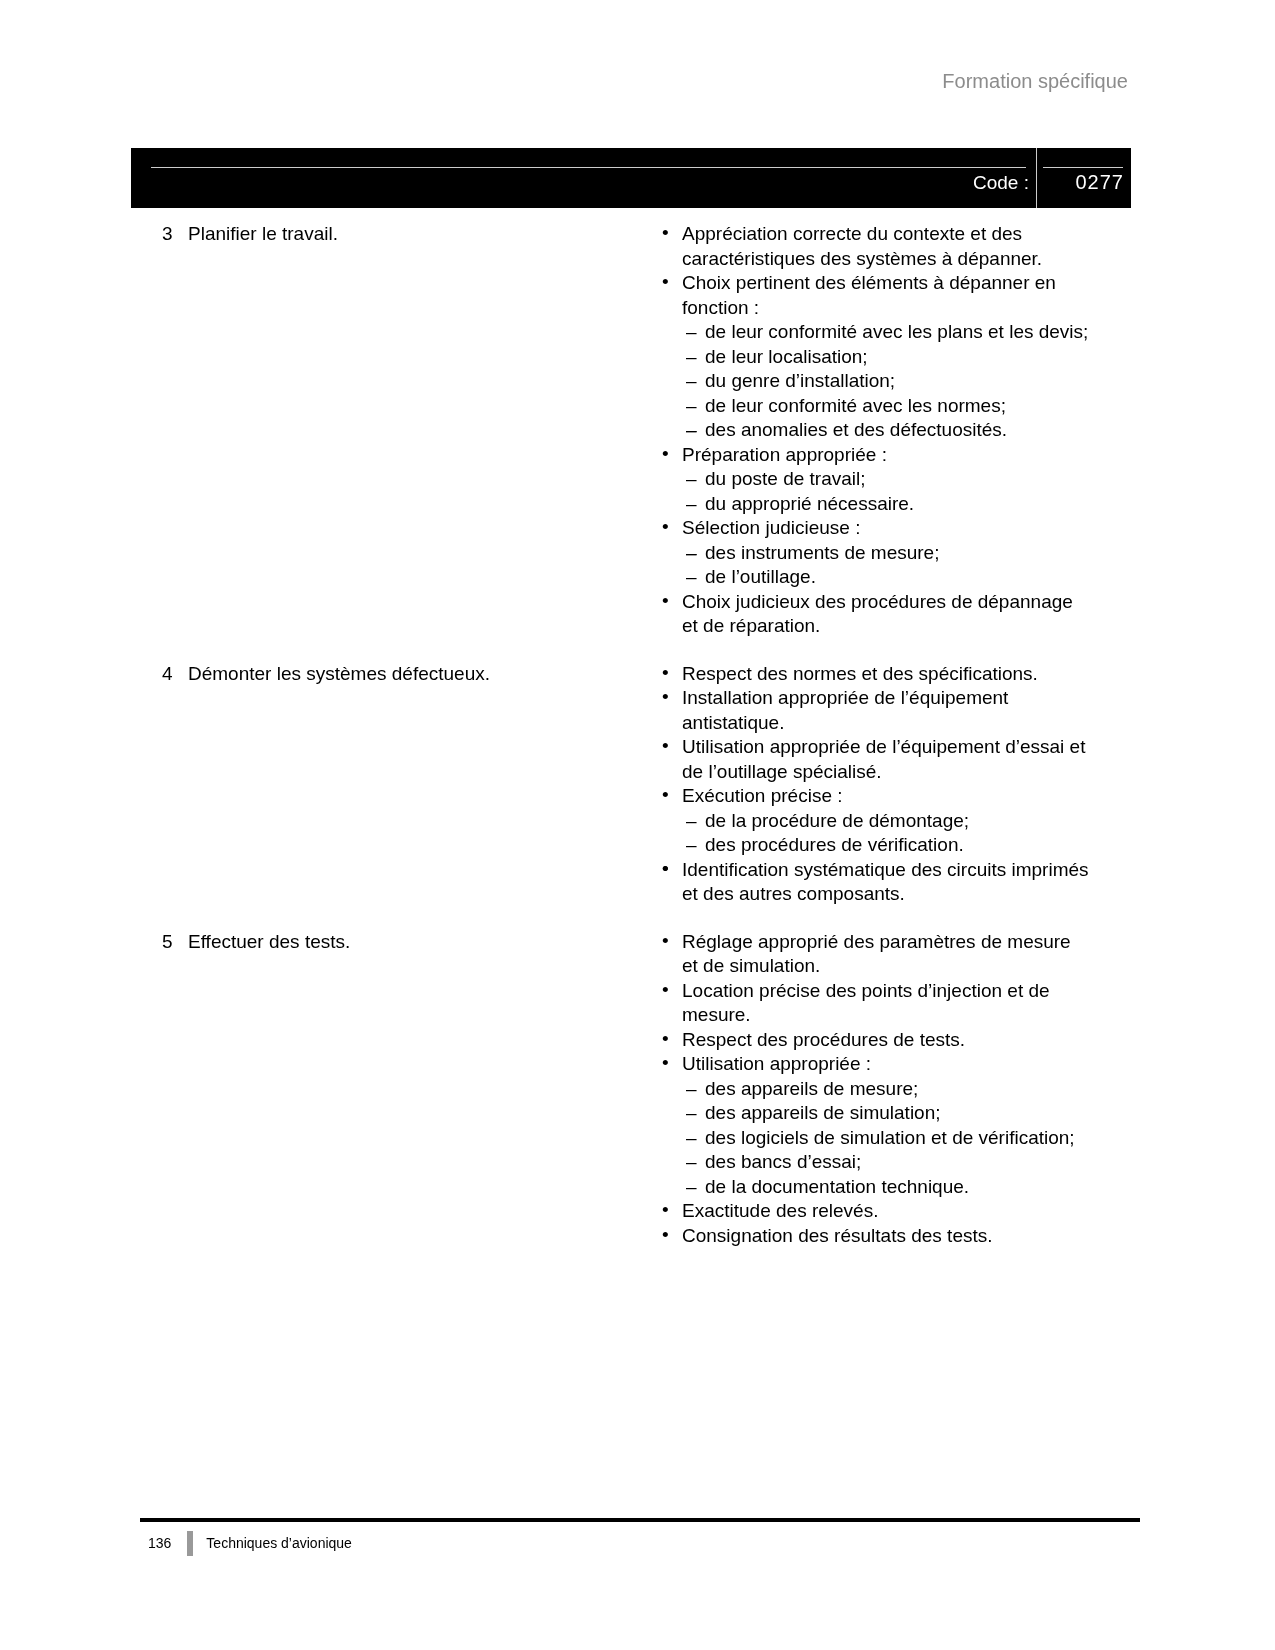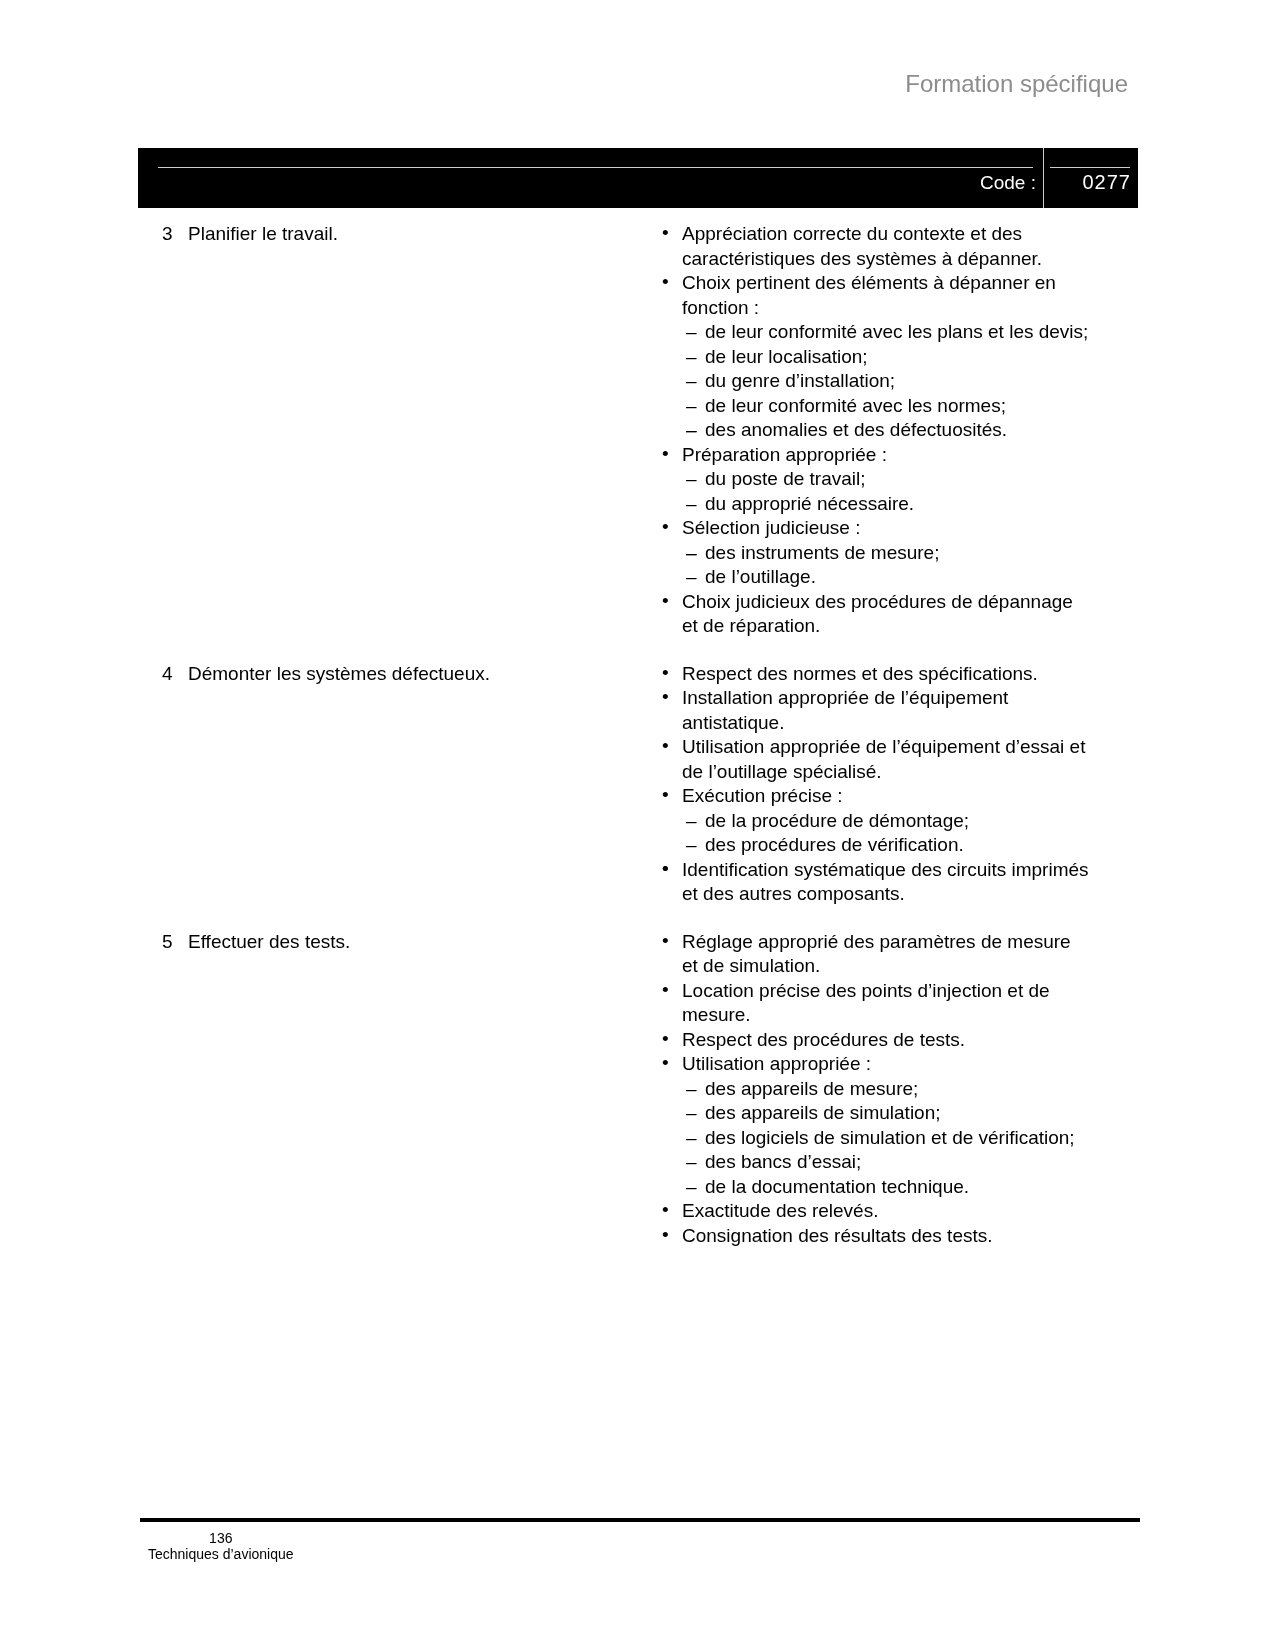--- a/index.html
+++ b/index.html
@@ -17,26 +17,26 @@
     width:1275px;height:1650px;
     overflow:hidden;
     font-family:"Liberation Sans","DejaVu Sans",sans-serif;
     color:var(--body-text);
   }
 
   
   .page-header{
     position:absolute;top:70px;left:140px;width:1000px;
     text-align:right;padding-right:12px;
-    font-size:24px;color:var(--header-text);
+    font-size:20px;color:var(--header-text);
   }
 
   
   .code-bar{
-    position:absolute;top:148px;left:138px;width:1000px;height:60px;
+    position:absolute;top:148px;left:131px;width:1000px;height:60px;
     background:var(--bar-bg);display:flex;color:var(--bar-text);
     font-size:19px;
   }
   .code-cell-left{
     position:relative;flex:1 1 auto;
     border-right:1px solid var(--bar-rule);
   }
   .code-cell-right{
     position:relative;flex:0 0 94px;
   }
@@ -64,21 +64,21 @@
   .sub{position:relative;padding-left:23px;}
   .dash{position:absolute;left:4px;top:0;}
 
   
   .footer-rule{
     position:absolute;left:140px;top:1518px;width:1000px;height:4px;
     background:#000000;
   }
   .footer{
     position:absolute;left:148px;top:1530px;height:26px;
-    display:flex;align-items:center;font-size:14px;flex-direction:column;
+    display:flex;align-items:center;font-size:14px;
   }
   .footer-divider{
     width:6px;height:25px;background:var(--footer-divider);
     margin-left:16px;margin-right:13px;
   }
 </style>
 </head>
 <body>
 
 <div class="page-header">Formation spécifique</div>

